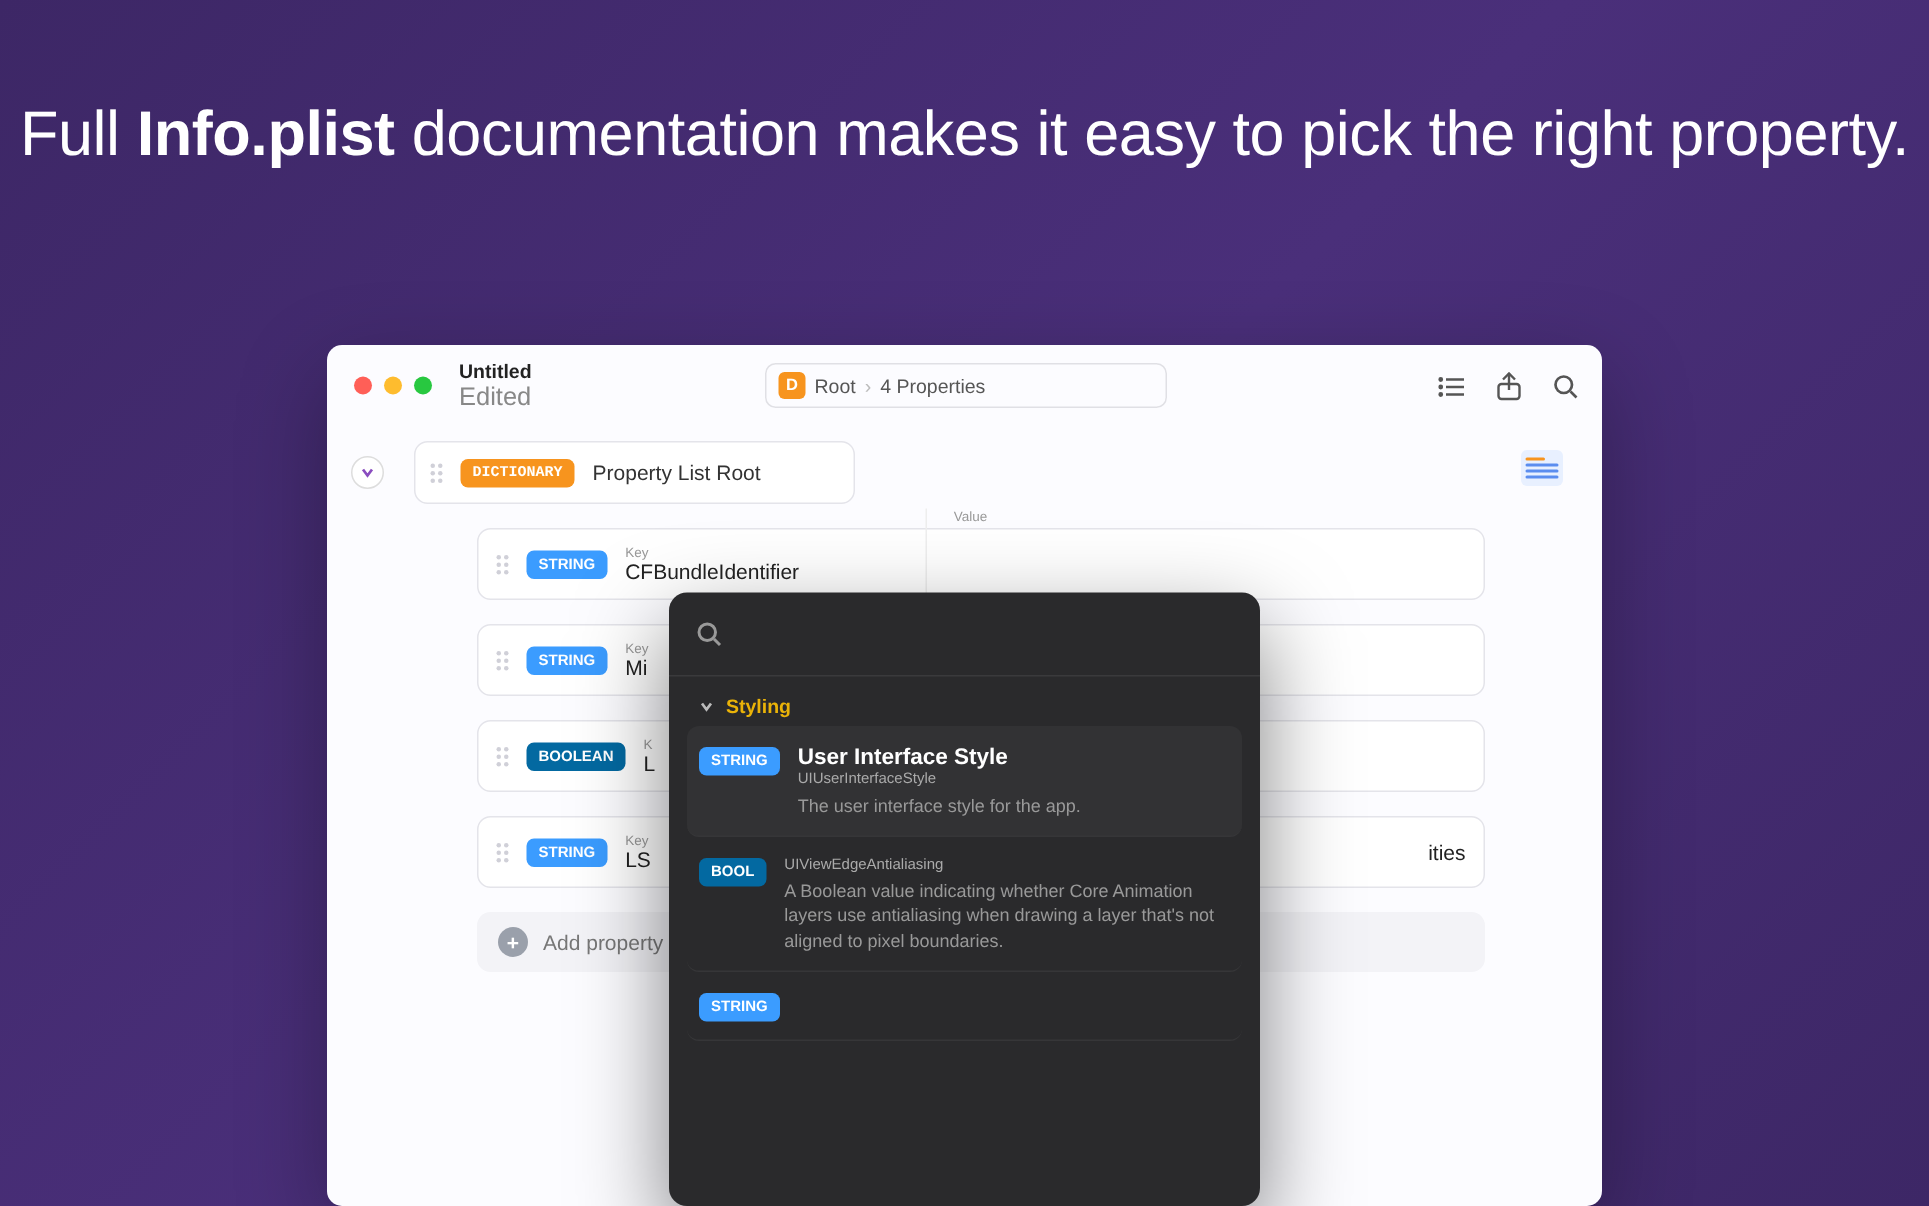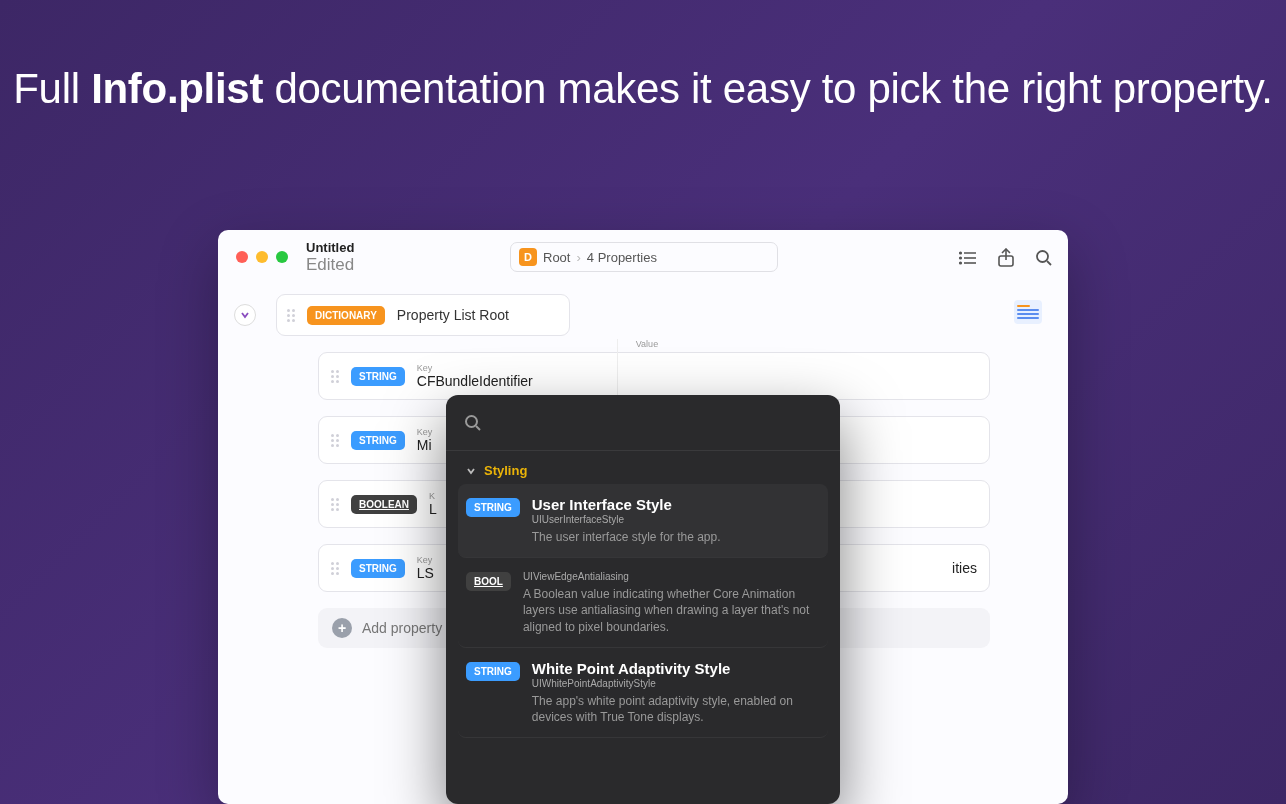--- a/index.html
+++ b/index.html
@@ -139,23 +139,23 @@
   gap: 2px;
 }
 .grip span { background: #d0d0d8; border-radius: 50%; }
 .badge {
   padding: 4px 8px;
   border-radius: 5px;
   font-size: 10px;
   font-weight: 700;
   color: #fff;
 }
-.badge.dict { background: #f7941e; }
+.badge.dict { background: #f7941e; font-family: Liberation Mono, monospace; }
 .badge.string { background: #3b9cff; }
-.badge.bool { background: #404040; text-decoration: underline; }
+.badge.bool { background: #0369a1; }
 .root-label { font-size: 14px; color: #333; font-weight: 500; }
 
 .tree { margin-left: 86px; margin-top: 16px; display: flex; flex-direction: column; gap: 16px; }
 .prop-row {
   width: 672px;
   height: 48px;
   background: #fff;
   border: 1px solid #e4e4ea;
   border-radius: 9px;
   display: flex;
@@ -419,20 +419,15 @@
     </div>
     <div class="pop-item">
       <span class="badge bool">BOOL</span>
       <div class="pop-item-body">
         <div class="pop-item-key">UIViewEdgeAntialiasing</div>
         <div class="pop-item-desc">A Boolean value indicating whether Core Animation layers use antialiasing when drawing a layer that's not aligned to pixel boundaries.</div>
       </div>
     </div>
     <div class="pop-item">
       <span class="badge string">STRING</span>
-      <div class="pop-item-body">
-        <div class="pop-item-title">White Point Adaptivity Style</div>
-        <div class="pop-item-key">UIWhitePointAdaptivityStyle</div>
-        <div class="pop-item-desc">The app's white point adaptivity style, enabled on devices with True Tone displays.</div>
-      </div>
     </div>
   </div>
 </div>
 
 </body></html>

